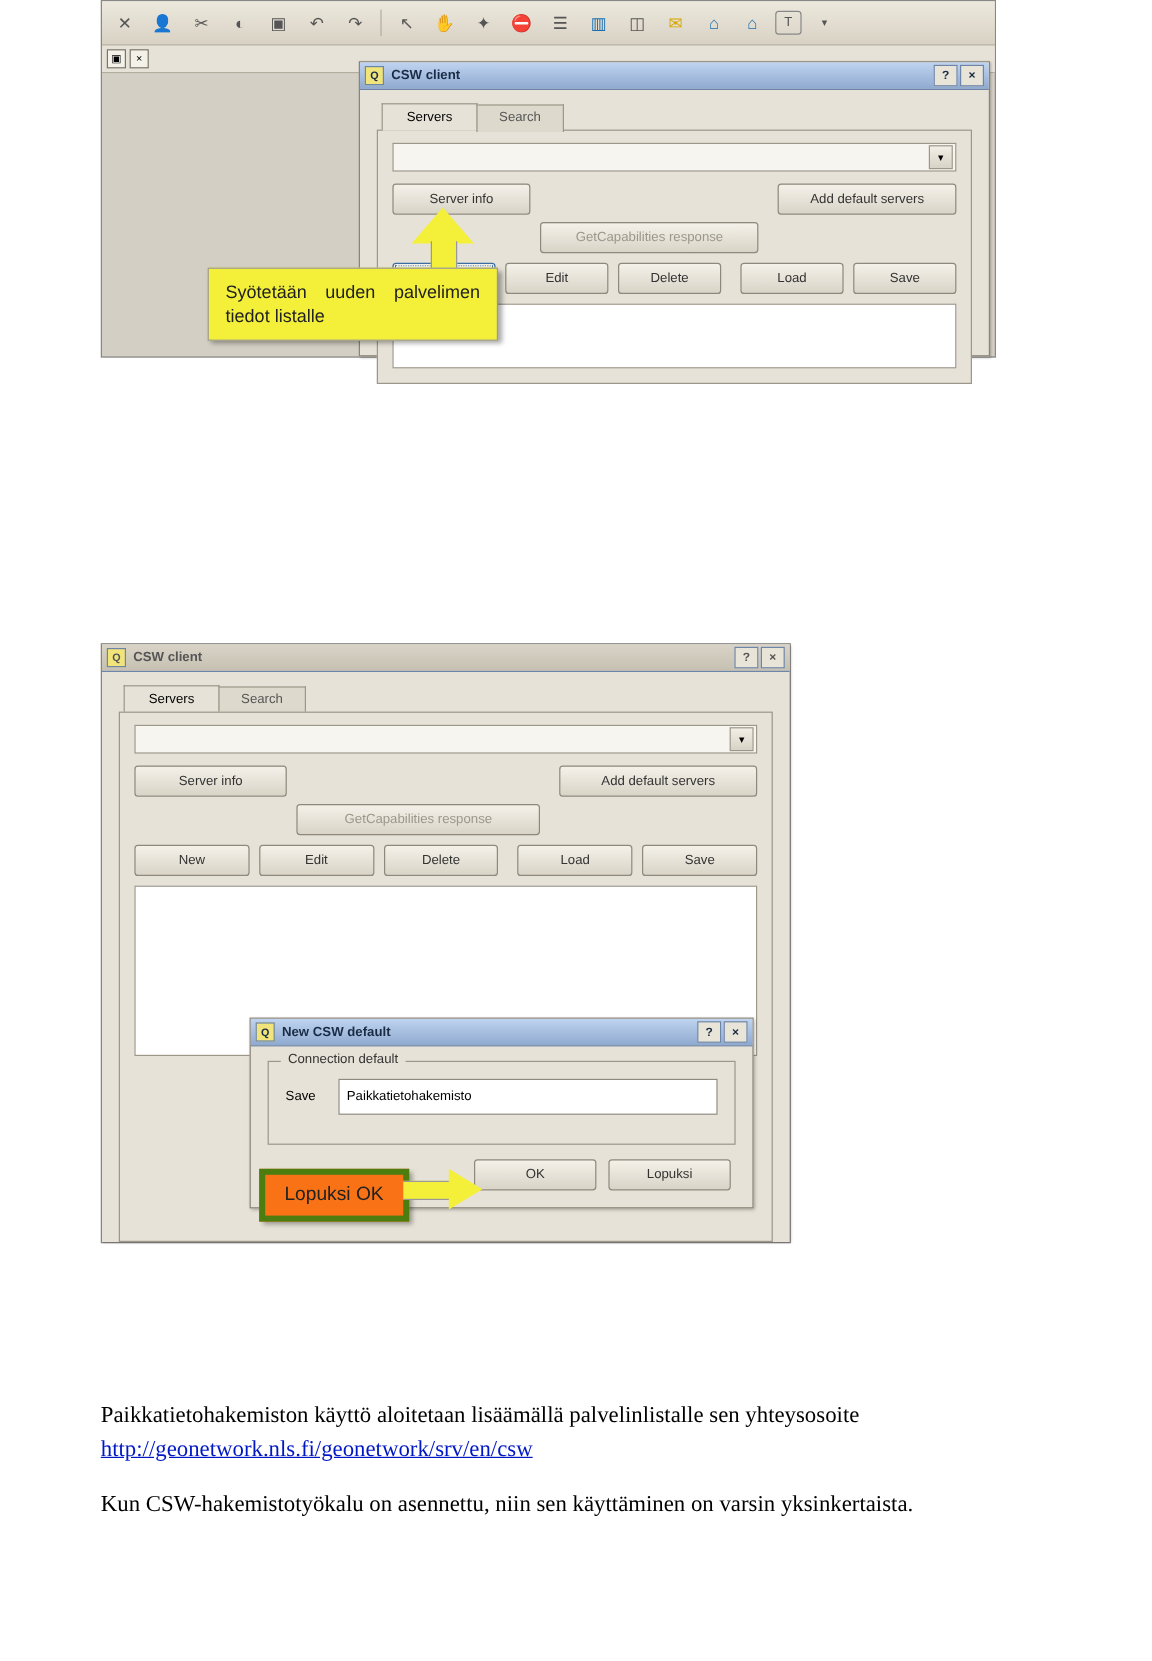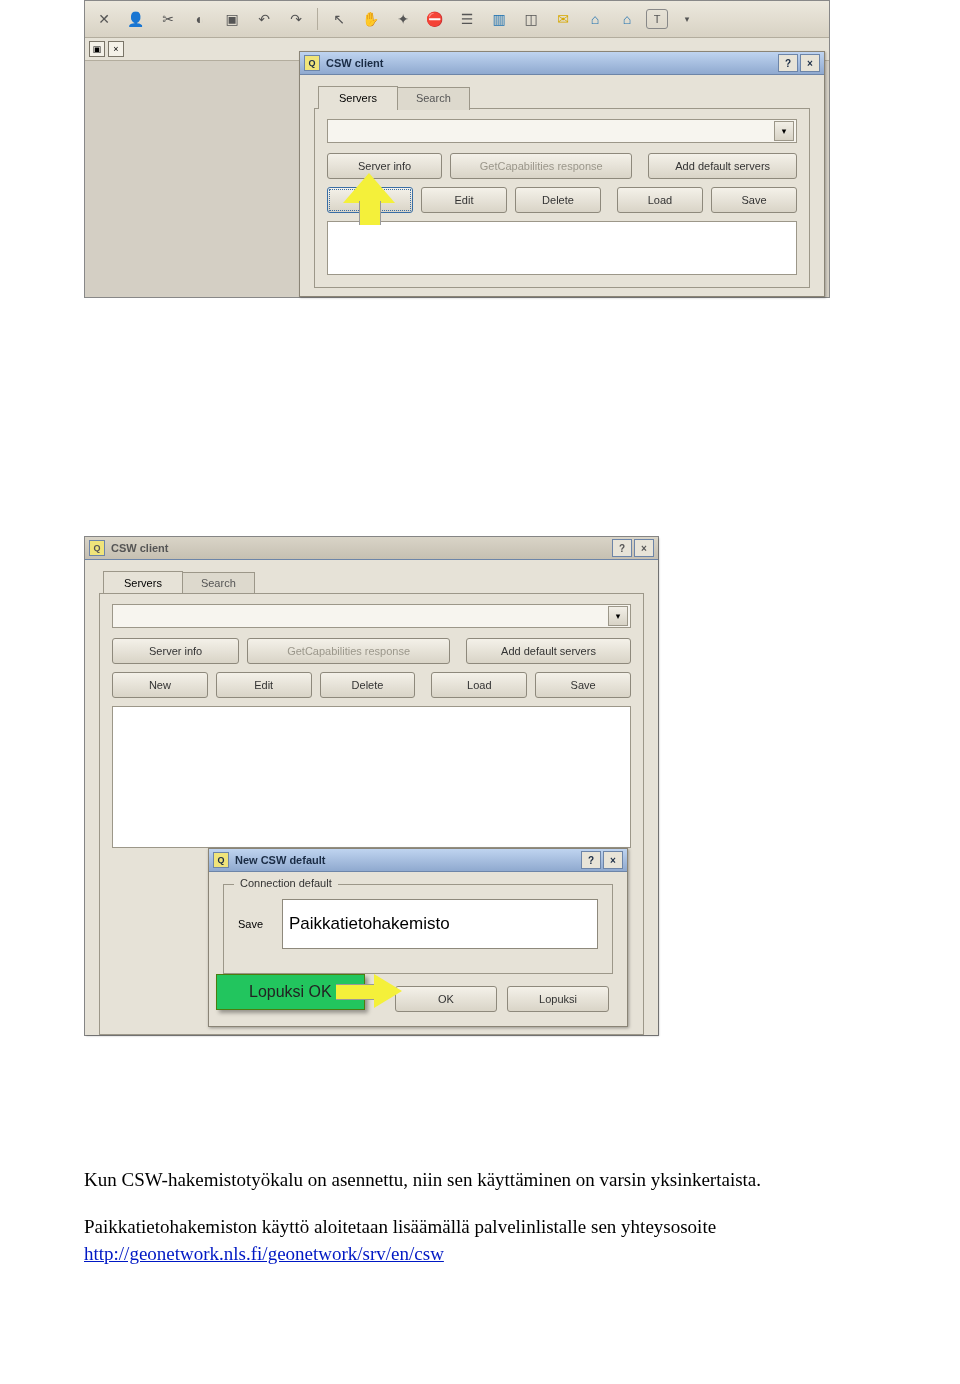--- a/index.html
+++ b/index.html
@@ -176,20 +176,21 @@
     border-radius: 3px;
     display: flex;
     align-items: center;
     justify-content: center;
     font-size: 11px;
     color: #333;
     padding: 0 8px;
   }
   .btn.disabled {
     color: #9b978b;
+    margin-top: 32px;
   }
   .btn.focused {
     outline: 1px dotted #3a6ea5;
     outline-offset: -3px;
     border: 1px solid #3a6ea5;
   }
   .whitearea {
     background: #fff;
     border: 1px solid #9c9789;
     height: 52px;
@@ -259,40 +260,40 @@
   }
   .formrow label {
     width: 44px;
     font-size: 11px;
   }
   .formrow input {
     flex: 1;
     height: 20px;
     border: 1px solid #8e897c;
     background: #fff;
-    font-size: 17px;
-    padding: 14px 6px;
+    font-size: 11px;
+    padding: 4px 6px;
     font-family: Tahoma, Arial, sans-serif;
   }
   .formrow input.focused {
     border: 1px solid #3a6ea5;
     box-shadow: inset 0 0 0 1px #9cb9de;
   }
   .dlg-btns {
     display: flex;
     justify-content: flex-end;
     gap: 10px;
     padding: 4px 18px 14px 18px;
   }
   .callout2 {
     position: absolute;
-    background: #22c55e;
-    border: 1px solid #4d7c0f;
+    background: #f97316;
+    border: 5px solid #4d7c0f;
     box-shadow: 3px 3px 4px rgba(0,0,0,.35);
-    padding: 8px 32px;
+    padding: 8px 16px;
     font-family: Arial, sans-serif;
     font-size: 16px;
     color: #222;
   }
   .arrow-right2 {
     position: absolute;
   }
   .arrow-right2 .stem2 {
     position: absolute;
     background: #f4f03a;
@@ -387,20 +388,23 @@
 
         <div class="whitearea"></div>
       </div>
     </div>
 
     <div class="arrow-up-shape" style="left:244px; top:172px;">
       <div class="head" style="left:14px; top:0; border-left:26px solid transparent; border-right:26px solid transparent; border-bottom:30px solid #f4f03a;"></div>
       <div class="head" style="left:14px; top:-1px; border-left:26px solid transparent; border-right:26px solid transparent; border-bottom:30px solid #999; z-index:-1;"></div>
       <div class="stem" style="left:30px; top:28px; width:20px; height:24px;"></div>
     </div>
+    <div class="callout" style="left:88px; top:222px; width:212px;">
+      <span style="white-space:pre-wrap; text-align:justify; display:block;">Syötetään   uuden   palvelimen tiedot listalle</span>
+    </div>
 
   </div>
 
   <div class="figure-box fig2">
 
     <div class="dialog main2">
       <div class="titlebar" style="background:linear-gradient(#d9d4c7,#c6c0b2); color:#555;">
         <div class="tb-icon">Q</div>
         <span>CSW client</span>
         <div class="spacer"></div>
@@ -467,20 +471,20 @@
           <div class="head2" style="left:38px; top:-4px; border-top:17px solid transparent; border-bottom:17px solid transparent; border-left:28px solid #f4f03a;"></div>
           <div class="head2" style="left:38px; top:-5px; border-top:18px solid transparent; border-bottom:18px solid transparent; border-left:29px solid #999; z-index:-1;"></div>
         </div>
 
       </div>
     </div>
 
   </div>
 
   <div class="bodytext">
-    <p>Kun CSW-hakemistotyökalu on asennettu, niin sen käyttäminen on varsin yksinkertaista.</p>
     <p>
       <span>Paikkatietohakemiston käyttö aloitetaan lisäämällä palvelinlistalle sen yhteysosoite </span>
       <a href="#">http://geonetwork.nls.fi/geonetwork/srv/en/csw</a>
     </p>
+    <p>Kun CSW-hakemistotyökalu on asennettu, niin sen käyttäminen on varsin yksinkertaista.</p>
   </div>
 
 </div>
 
 </body></html>

